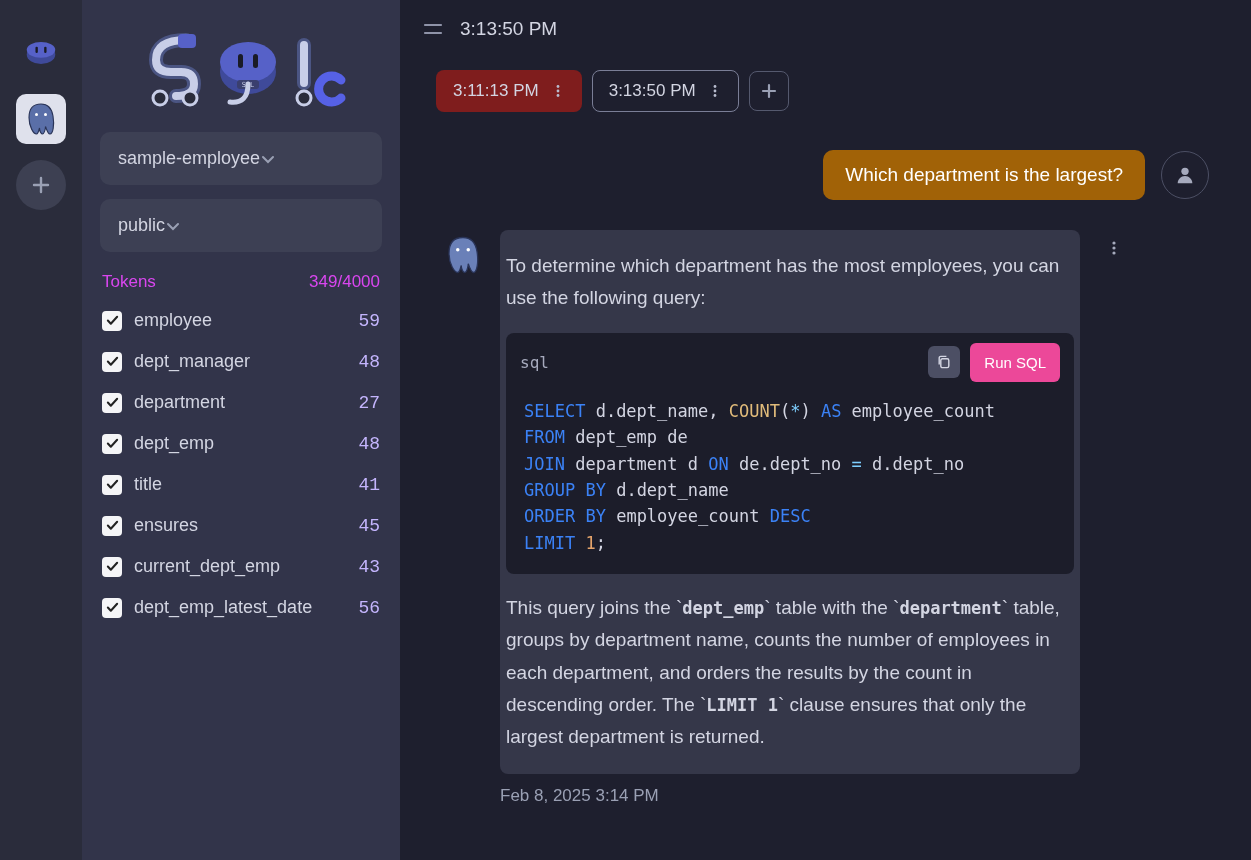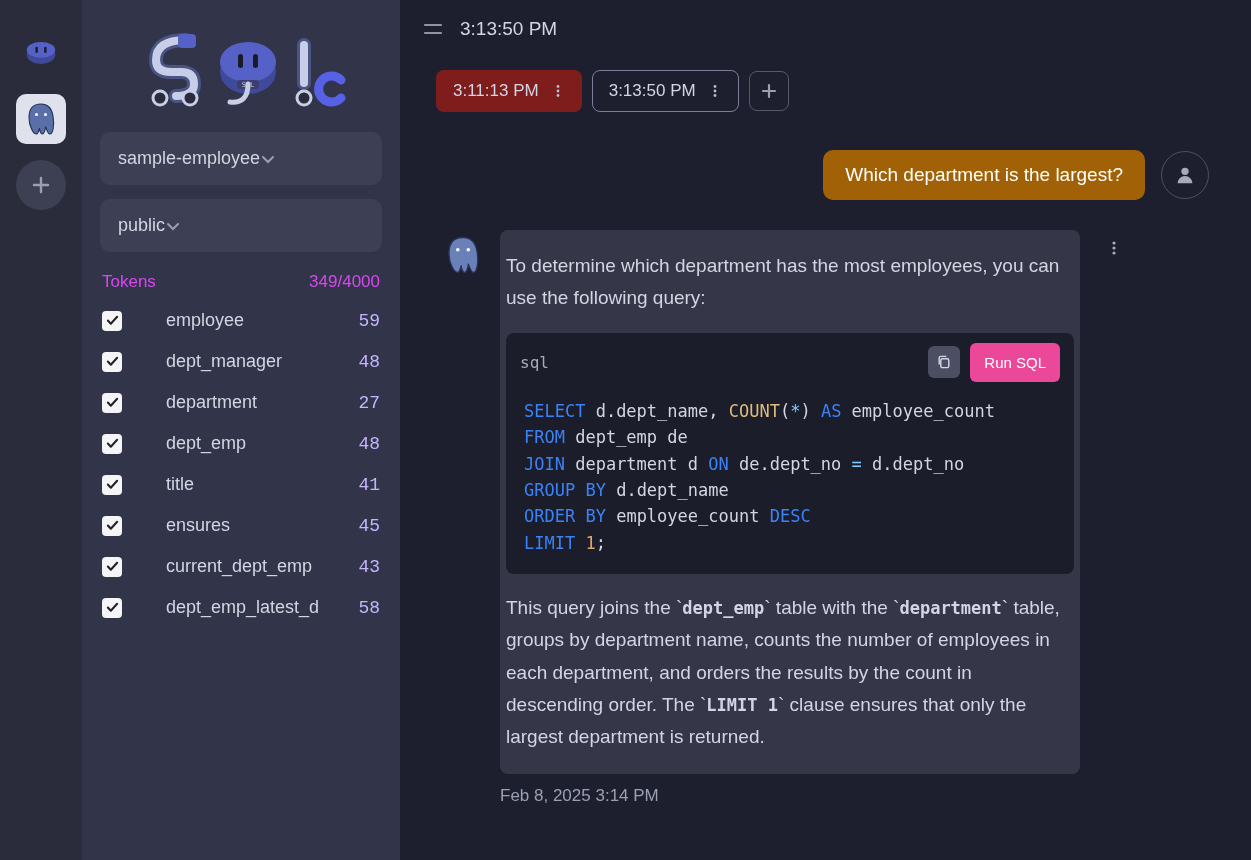--- a/index.html
+++ b/index.html
@@ -103,21 +103,20 @@
   gap: 8px;
   padding: 0 2px;
 }
 .table-item {
   display: flex;
   align-items: center;
   padding: 6px 6px;
   font-size: 18px;
   color: #d3d5e2;
   cursor: pointer;
-  gap: 32px;
 }
 .checkbox {
   width: 20px;
   height: 20px;
   background: #f5f5f7;
   border-radius: 4px;
   margin-right: 12px;
   display: flex;
   align-items: center;
   justify-content: center;
@@ -434,21 +433,21 @@
     <span class="table-name">current_dept_emp</span>
     <span class="table-count">43</span>
       </div>
       <div class="table-item">
     <span class="checkbox">
       <svg viewBox="0 0 14 14">
             <path d="M2 7l3.2 3.5L12 3" stroke="#222" stroke-width="2.2" fill="none" stroke-linecap="round" stroke-linejoin="round"></path>
           </svg>
     </span>
     <span class="table-name">dept_emp_latest_date</span>
-    <span class="table-count">58</span>
+    <span class="table-count">56</span>
       </div>
     </div>
 </div>
 
 <div class="main">
   <div class="topbar">
     <svg class="menu-icon" viewBox="0 0 22 22">
         <path d="M3 7h16M3 15h16" stroke="#8f93a8" stroke-width="2.2" stroke-linecap="round"></path>
       </svg>
     <span class="top-time">3:13:50 PM</span>

